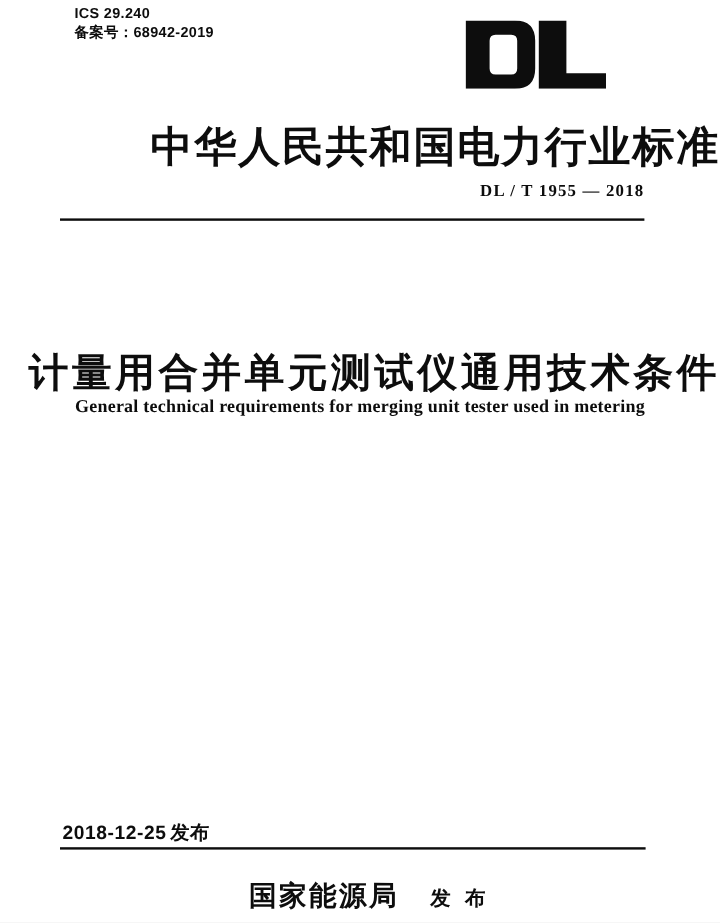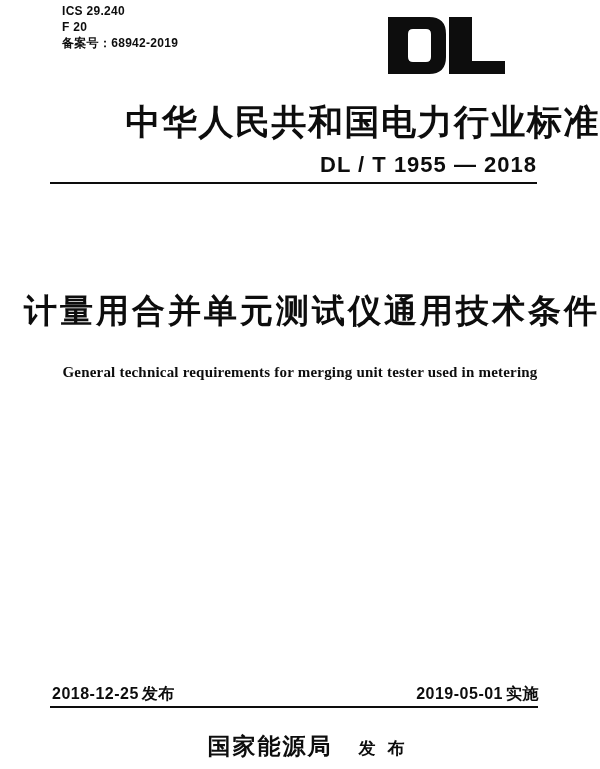--- a/index.html
+++ b/index.html
@@ -48,23 +48,23 @@
     font-size: 35px;
     letter-spacing: 1.5px;
     white-space: nowrap;
   }
 
   
   .standard-number {
     position: absolute;
     top: 152px;
     right: 63px;
-    font-family: Liberation Sans, sans-serif;
+    font-family: Liberation Serif, serif;
     font-weight: bold;
-    font-size: 22px;
+    font-size: 14px;
     letter-spacing: 1px;
     white-space: nowrap;
   }
 
   .rule {
     position: absolute;
     height: 2px;
     background: #0d0d0d;
   }
   .rule-top { left: 50px; width: 487px; top: 182px; }
@@ -80,21 +80,21 @@
     font-family: "Liberation Sans", "DejaVu Sans", sans-serif;
     font-weight: bold;
     font-size: 33px;
     letter-spacing: 3px;
     white-space: nowrap;
   }
 
   
   .title-en {
     position: absolute;
-    top: 364px;
+    top: 331px;
     left: 0;
     right: 0;
     text-align: center;
     font-family: "Liberation Serif", "DejaVu Serif", serif;
     font-weight: bold;
     font-size: 15px;
     letter-spacing: 0.2px;
     white-space: nowrap;
   }
 
@@ -139,21 +139,20 @@
     text-indent: 0;
   }
 </style>
 </head>
 <body>
 
 <div class="page">
 
   <div class="ics-block sans">
     <div>ICS 29.240</div>
-    <div>F 20</div>
     <div>备案号：68942-2019</div>
   </div>
 
   <svg class="dl-logo" role="img" width="118" height="57" viewBox="0 0 118 57" aria-label="DL">
     <path fill="#0d0d0d" fill-rule="evenodd" d="M0 0 H41 Q58 0 58 17 V40 Q58 57 41 57 H0 Z
              M20 17 Q20 12 25 12 H38 Q43 12 43 17 V40 Q43 45 38 45 H25 Q20 45 20 40 Z"></path>
     <path fill="#0d0d0d" d="M61 0 H84 V44 H117 V57 H61 Z"></path>
   </svg>
 
   <div class="standard-category">中华人民共和国电力行业标准</div>
@@ -162,23 +161,20 @@
 
   <div class="rule rule-top"></div>
 
   <div class="title-cn">计量用合并单元测试仪通用技术条件</div>
   <div class="title-en">General technical requirements for merging unit tester used in metering</div>
 
   <div class="dates-row sans">
     <div class="date-group">
       <span>2018-12-25</span><span class="date-label">发布</span>
     </div>
-    <div class="date-group">
-      <span>2019-05-01</span><span class="date-label">实施</span>
-    </div>
   </div>
 
   <div class="rule rule-bottom"></div>
 
   <div class="publisher-row">
     <span class="issuing-body">国家能源局</span>
     <span class="issue-action">发布</span>
   </div>
 
 </div>

